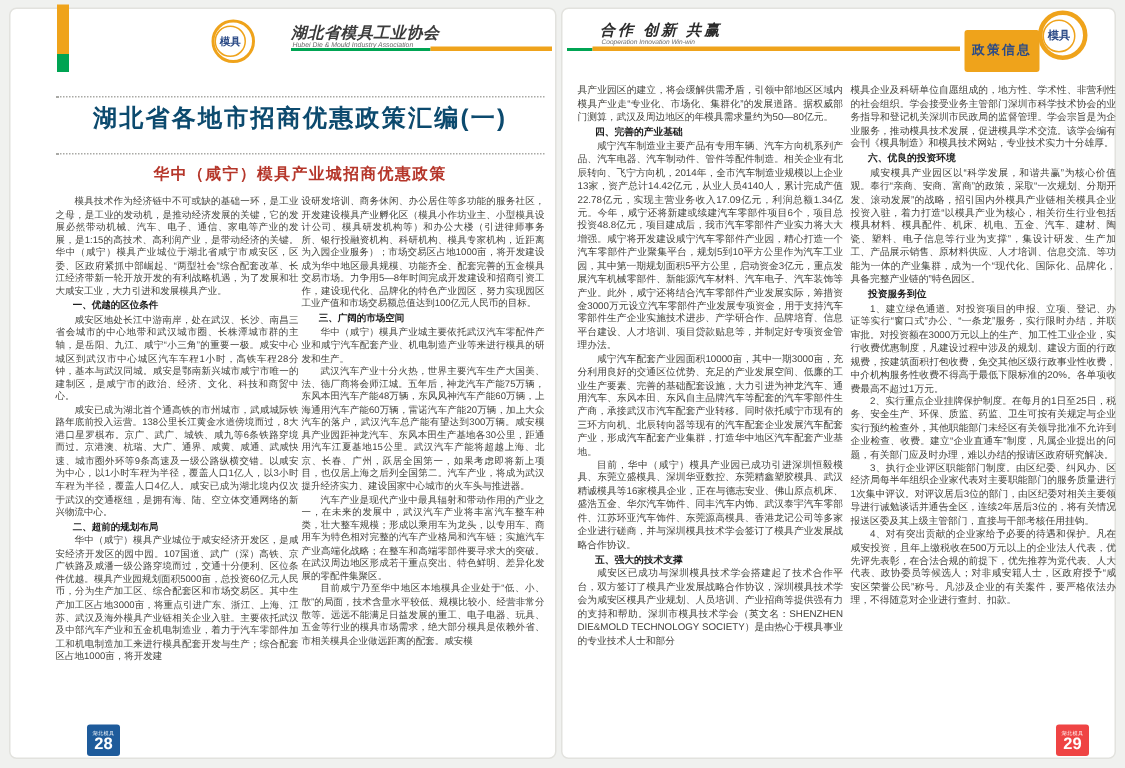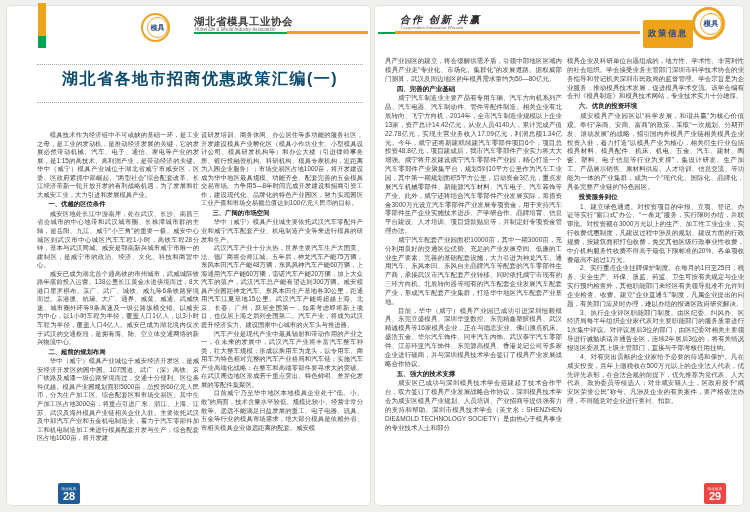--- a/index.html
+++ b/index.html
@@ -7,25 +7,25 @@
           font-family:"Liberation Sans","DejaVu Sans",sans-serif;}
   .page{position:absolute;top:5px;height:501px;background:#ffffff;border:1px solid #e2e2de;
         border-radius:5px;box-sizing:border-box;}
   .page-left{left:6px;width:365px;}
   .page-right{left:374px;width:370px;}
 
   
   .ybar{position:absolute;left:38px;top:3px;width:8px;height:33px;}
   .gbar{position:absolute;left:38px;top:36px;width:8px;height:12px;}
   .logo{position:absolute;border-radius:50%;background:#fff;display:flex;align-items:center;
-        justify-content:flex-end;box-sizing:border-box;}
+        justify-content:flex-start;box-sizing:border-box;}
   .logo-inner{border-radius:50%;display:flex;align-items:center;justify-content:center;
         font-weight:bold;}
   .org-cn{position:absolute;left:194px;top:15px;font-size:10.5px;font-weight:bold;color:#3c3c3c;
-        letter-spacing:.5px;white-space:nowrap;}
+        font-style:italic;letter-spacing:.5px;white-space:nowrap;}
   .org-en{position:absolute;left:195px;top:27px;font-size:4.6px;color:#6a6a6a;font-style:italic;white-space:nowrap;}
   .hline{position:absolute;height:2px;}
   .hline-thick{position:absolute;height:3px;}
   .slogan-cn{position:absolute;left:400px;top:13px;font-size:10px;font-weight:bold;color:#2c2c2c;
         font-style:italic;letter-spacing:2px;white-space:nowrap;}
   .slogan-en{position:absolute;left:401px;top:25px;font-size:4.4px;color:#6a6a6a;font-style:italic;white-space:nowrap;}
   .policy-badge{position:absolute;left:643px;top:20px;width:50px;height:28px;display:flex;
         align-items:center;justify-content:center;font-size:8.5px;font-weight:bold;
         letter-spacing:1.5px;border-radius:2px;}
 
@@ -75,20 +75,21 @@
   <div class="slogan-cn">合作 创新 共赢</div>
   <div class="slogan-en">Cooperation Innovation Win-win</div>
   <div class="policy-badge" style="background:#EFA31B;color:#2C4B86">政策信息</div>
   <div class="logo" style="left:692px;top:7px;width:33px;height:33px;border:3px solid #EFA31B">
     <span class="logo-inner" style="width:20px;height:20px;border:1px solid #EFA31B;font-size:7.5px;color:#2C4B86">模具</span>
   </div>
 
   <div class="dotted" style="top:64px"></div>
   <div class="main-title">湖北省各地市招商优惠政策汇编(一)</div>
   <div class="dotted" style="top:102px"></div>
+  <div class="sub-title" style="color:#B5362A">华中（咸宁）模具产业城招商优惠政策</div>
 
   <div class="col colL colL1">
       <p class="para">模具技术作为经济链中不可或缺的基础一环，是工业之母，是工业的发动机，是推动经济发展的关键，它的发展必然带动机械、汽车、电子、通信、家电等产业的发展，是1:15的高技术、高利润产业，是带动经济的关键。华中（咸宁）模具产业城位于湖北省咸宁市咸安区，区委、区政府紧抓中部崛起、“两型社会”综合配套改革、长江经济带新一轮开放开发的有利战略机遇，为了发展和壮大咸安工业，大力引进和发展模具产业。</p>
       <div class="col-heading">一、优越的区位条件</div>
       <p class="para">咸安区地处长江中游南岸，处在武汉、长沙、南昌三省会城市的中心地带和武汉城市圈、长株潭城市群的主轴，是岳阳、九江、咸宁“小三角”的重要一极。咸安中心城区到武汉市中心城区汽车车程1小时，高铁车程28分钟，基本与武汉同城。咸安是鄂南新兴城市咸宁市唯一的建制区，是咸宁市的政治、经济、文化、科技和商贸中心。</p>
       <p class="para">咸安已成为湖北首个通高铁的市州城市，武咸城际铁路年底前投入运营。138公里长江黄金水道傍境而过，8大港口星罗棋布。京广、武广、城铁、咸九等6条铁路穿境而过。京港澳、杭瑞、大广、通界、咸黄、咸通、武咸快速、城市圈外环等9条高速及一级公路纵横交错。以咸安为中心，以1小时车程为半径，覆盖人口1亿人，以3小时车程为半径，覆盖人口4亿人。咸安已成为湖北境内仅次于武汉的交通枢纽，是拥有海、陆、空立体交通网络的新兴物流中心。</p>
       <div class="col-heading">二、超前的规划布局</div>
       <p class="para">华中（咸宁）模具产业城位于咸安经济开发区，是咸安经济开发区的园中园。107国道、武广（深）高铁、京广铁路及咸潘一级公路穿境而过，交通十分便利、区位条件优越。模具产业园规划面积5000亩，总投资60亿元人民币，分为生产加工区、综合配套区和市场交易区。其中生产加工区占地3000亩，将重点引进广东、浙江、上海、江苏、武汉及海外模具产业链相关企业入驻。主要依托武汉及中部汽车产业和五金机电制造业，着力于汽车零部件加工和机电制造加工来进行模具配套开发与生产；综合配套区占地1000亩，将开发建</p>
     </div>
   <div class="col colL colL2">

